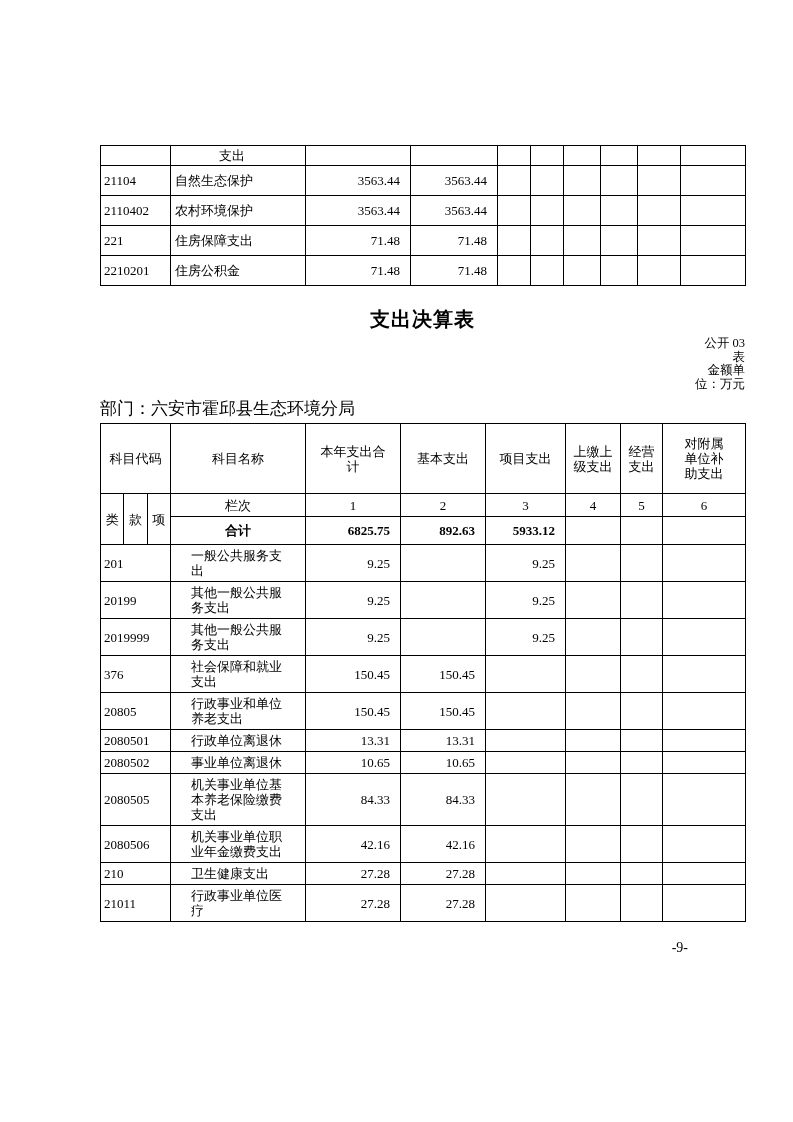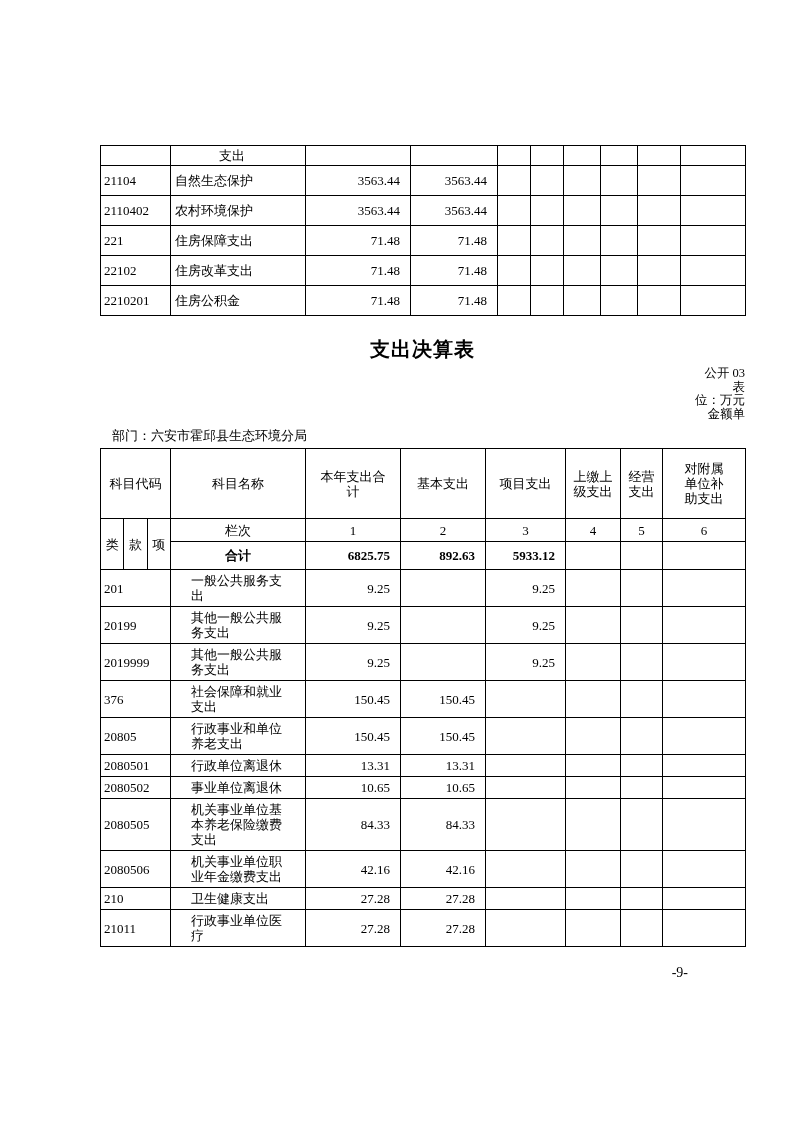--- a/index.html
+++ b/index.html
@@ -38,21 +38,21 @@
     font-size:20px;
     font-weight:bold;
     letter-spacing:1px;
   }
   .doc-meta {
     margin-top:4px;
     text-align:right;
     font-size:12.5px;
     line-height:13.5px;
   }
-  .dept { margin:6px 0 3px 12px; font-size:13px; }
+  .dept { margin:6px 0 3px 0; font-size:17px; }
 
   
   .expend th { text-align:center; padding:2px; }
   .expend .hrow1 th { height:70px; }
   .expend .hrow2 td { height:23px; text-align:center; }
   .expend .totalrow td { height:27px; font-weight:bold; }
   .expend .totalrow td.center { text-align:center; }
   .expend td.num { text-align:right; padding:3px 10px 3px 3px; }
   .expend td.code { text-align:left; padding:3px 3px; }
   .expend td.name { text-align:left; padding:3px 20px; }
@@ -138,54 +138,42 @@
     <td class="num">71.48</td>
     <td class="num">71.48</td>
     <td></td>
     <td></td>
     <td></td>
     <td></td>
     <td></td>
     <td></td>
   </tr>
         <tr>
-    <td class="code">22102</td>
-    <td class="name">住房改革支出</td>
-    <td class="num">71.48</td>
-    <td class="num">71.48</td>
-    <td></td>
-    <td></td>
-    <td></td>
-    <td></td>
-    <td></td>
-    <td></td>
-  </tr>
-        <tr>
     <td class="code">2210201</td>
     <td class="name">住房公积金</td>
     <td class="num">71.48</td>
     <td class="num">71.48</td>
     <td></td>
     <td></td>
     <td></td>
     <td></td>
     <td></td>
     <td></td>
   </tr>
       </tbody>
   </table>
 
 
   <h1 class="title">支出决算表</h1>
 
   <div class="doc-meta">
     <div>公开 03</div>
     <div>表</div>
+    <div>金额单</div>
     <div>位：万元</div>
-    <div>金额单</div>
   </div>
 
   <div class="dept">部门：六安市霍邱县生态环境分局</div>
 
   <table class="expend">
     <colgroup>
       <col style="width:70px">
         <col style="width:135px">
         <col style="width:95px">
         <col style="width:85px">

